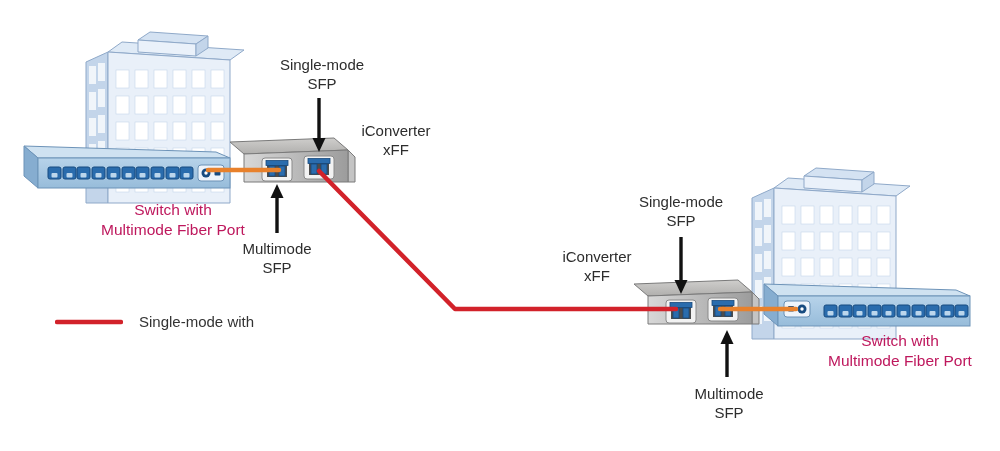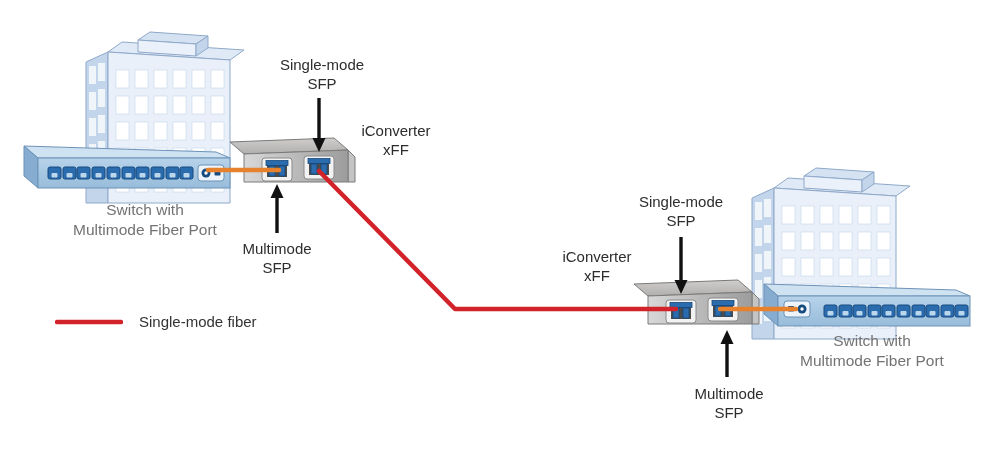--- a/index.html
+++ b/index.html
@@ -5,21 +5,21 @@
   html,body{margin:0;padding:0;background:#ffffff;}
   #stage{
     position:relative;width:1000px;height:451px;background:#ffffff;overflow:hidden;
     font-family:"Liberation Sans", sans-serif;
   }
   #diagram-svg{position:absolute;left:0;top:0;}
   .lbl{
     position:absolute;transform:translateX(-50%);text-align:center;
     font-size:15px;line-height:19px;color:#2d2d2d;white-space:nowrap;
   }
-  .lbl-blue{color:#737373;font-size:15.5px;line-height:20px;}
+  .lbl-blue{color:#be185d;font-size:15.5px;line-height:20px;margin-left:28px;}
   #legend{position:absolute;left:55px;top:309px;}
   .legend-row{display:flex;align-items:center;height:25px;}
   .legend-row svg{display:block;}
   .legend-label{margin-left:16px;font-size:15px;color:#333333;}
 </style>
 </head>
 <body>
 
 <div id="stage">
 
@@ -250,17 +250,17 @@
   <div class="lbl lbl-blue" style="left:872px;top:331px;">
     <div>Switch with</div>
     <div>Multimode Fiber Port</div>
   </div>
 
   <div id="legend">
     <div class="legend-row">
       <svg width="68" height="8">
         <line x1="2" y1="4" x2="66" y2="4" stroke-width="4.5" stroke-linecap="round" stroke="#d2222a"></line>
       </svg>
-      <span class="legend-label">Single-mode fiber</span>
+      <span class="legend-label">Single-mode with</span>
     </div>
   </div>
 
 </div>
 
 </body></html>

